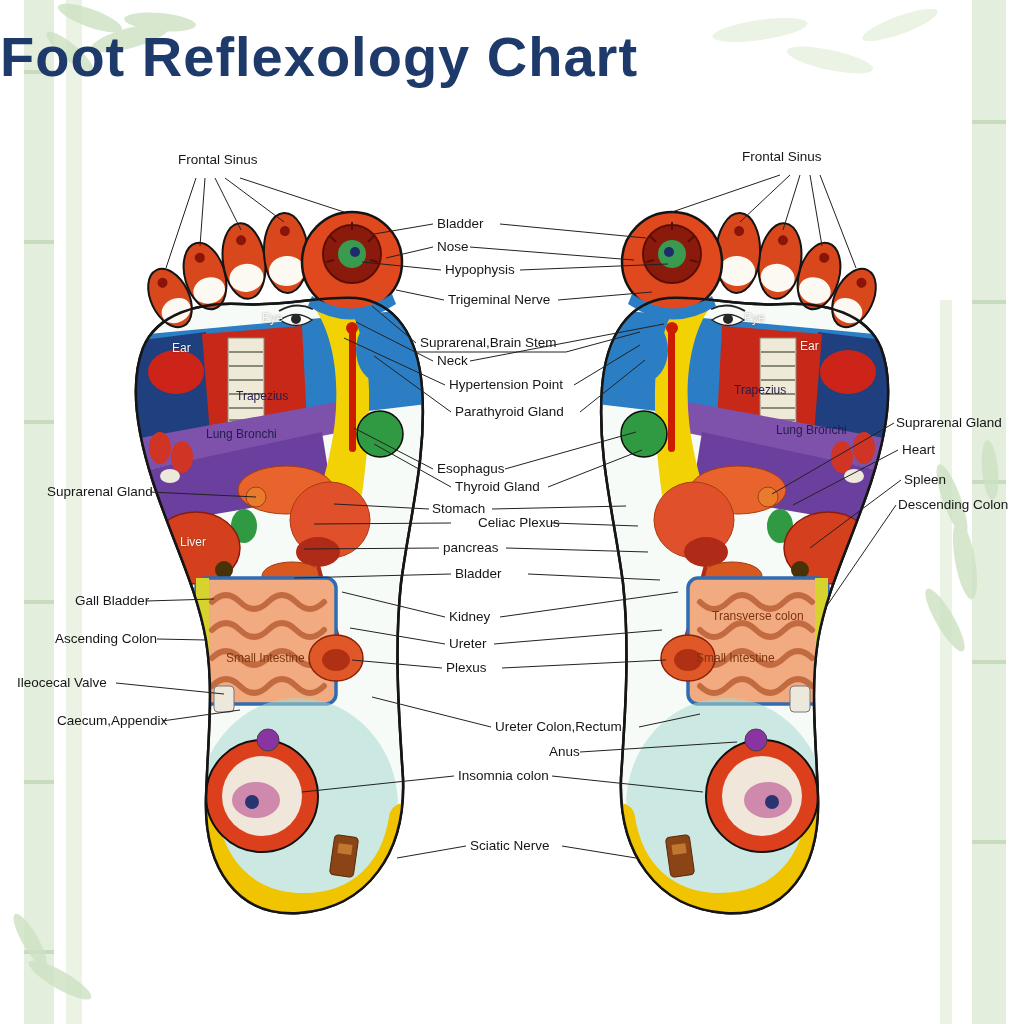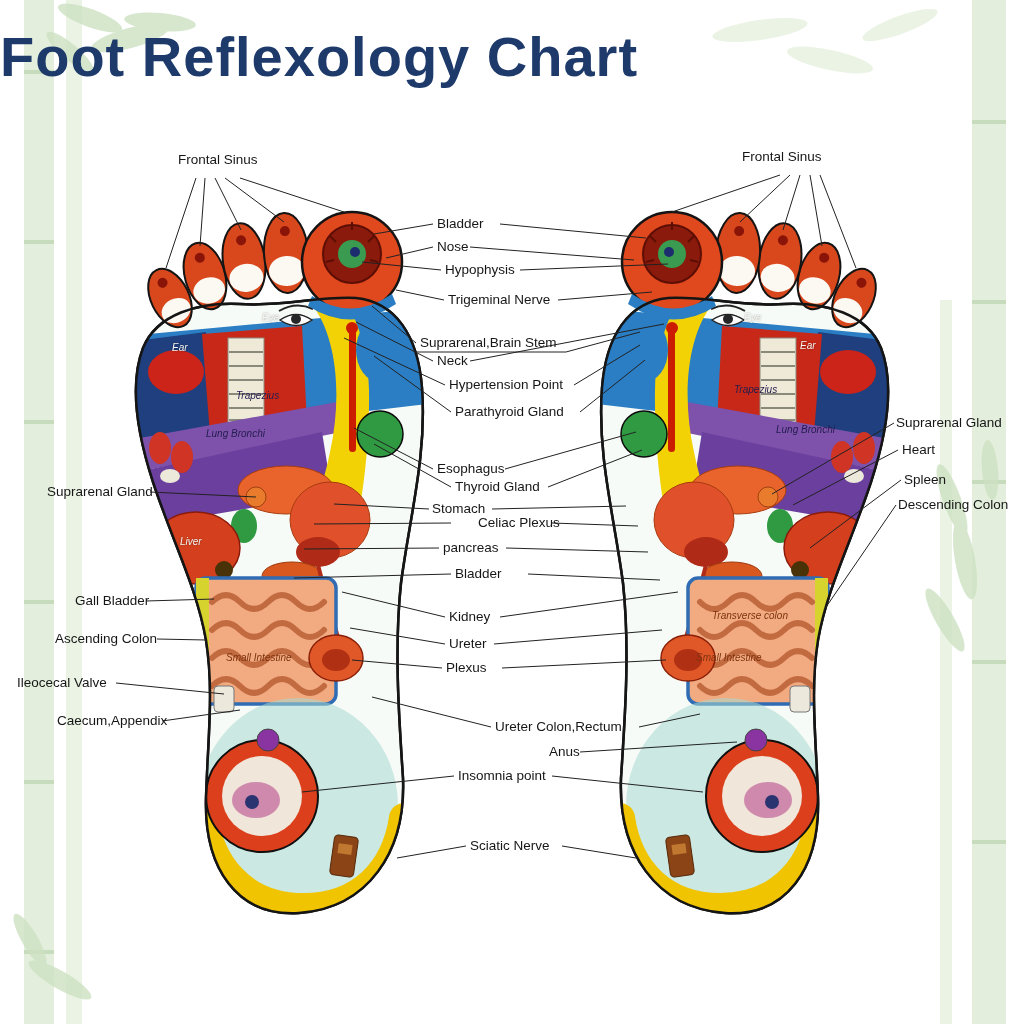--- a/index.html
+++ b/index.html
@@ -1,20 +1,20 @@
 <!DOCTYPE html>
 <html><head>
 <meta charset="utf-8">
 <style>
   html,body{margin:0;padding:0;background:#fff;}
   .canvas{position:relative;width:1024px;height:1024px;background:#ffffff;overflow:hidden;font-family:"Liberation Sans",sans-serif;}
   .art{position:absolute;left:0;top:0;width:1024px;height:1024px;}
   .title{position:absolute;left:0;top:24px;width:956px;text-align:left;font-size:56px;font-weight:800;color:#1d3a6b;letter-spacing:1px;}
   .lbl{position:absolute;font-size:13.5px;color:#161616;white-space:nowrap;line-height:16px;}
-  .fl{position:absolute;font-size:10px;white-space:nowrap;line-height:12px;color:#231c4e;font-style:italic;}
+  .fl{position:absolute;font-size:12px;white-space:nowrap;line-height:12px;color:#231c4e;}
   .fl.white{color:#f7f5ef;text-shadow:0 0 2px rgba(0,0,0,.4);}
   .fl.brown{color:#7c3410;text-align:right;}
 </style>
 </head>
 <body>
 
 <div class="canvas">
 
   <svg class="art" viewBox="0 0 1024 1024">
     <defs>
@@ -271,21 +271,21 @@
   <div class="lbl" style="left:455px;top:479px">Thyroid Gland</div>
   <div class="lbl" style="left:432px;top:501px">Stomach</div>
   <div class="lbl" style="left:478px;top:515px">Celiac Plexus</div>
   <div class="lbl" style="left:443px;top:540px">pancreas</div>
   <div class="lbl" style="left:455px;top:566px">Bladder</div>
   <div class="lbl" style="left:449px;top:609px">Kidney</div>
   <div class="lbl" style="left:449px;top:636px">Ureter</div>
   <div class="lbl" style="left:446px;top:660px">Plexus</div>
   <div class="lbl" style="left:495px;top:719px">Ureter Colon,Rectum</div>
   <div class="lbl" style="left:549px;top:744px">Anus</div>
-  <div class="lbl" style="left:458px;top:768px">Insomnia point</div>
+  <div class="lbl" style="left:458px;top:768px">Insomnia colon</div>
   <div class="lbl" style="left:470px;top:838px">Sciatic Nerve</div>
 
   <div class="lbl" style="left:47px;top:484px">Suprarenal Gland</div>
   <div class="lbl" style="left:75px;top:593px">Gall Bladder</div>
   <div class="lbl" style="left:55px;top:631px">Ascending Colon</div>
   <div class="lbl" style="left:17px;top:675px">Ileocecal Valve</div>
   <div class="lbl" style="left:57px;top:713px">Caecum,Appendix</div>
 
   <div class="lbl" style="left:896px;top:415px">Suprarenal Gland</div>
   <div class="lbl" style="left:902px;top:442px">Heart</div>

